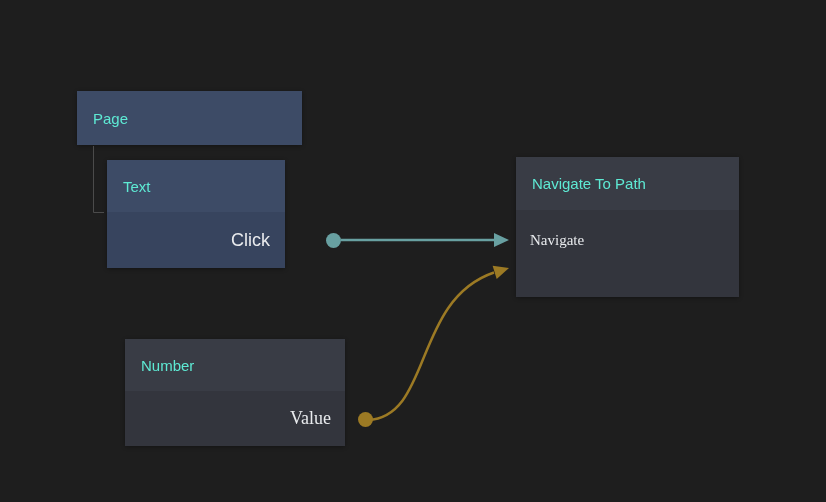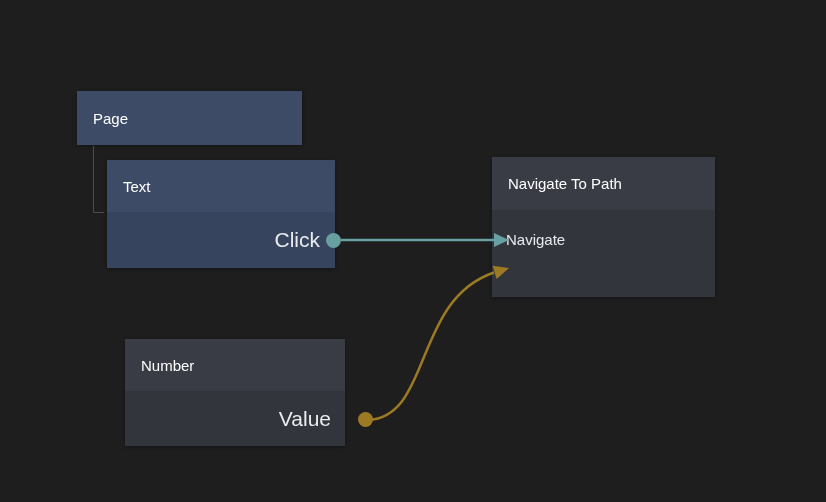--- a/index.html
+++ b/index.html
@@ -14,56 +14,56 @@
     width: 826px; height: 502px;
   }
   .node {
     position: absolute;
     box-sizing: border-box;
     border-radius: 2px;
     box-shadow: 0 1px 4px rgba(0,0,0,0.35);
     z-index: 1;
   }
   .node .header {
-    color: #ffffff;
+    color: #5eead4;
     font-size: 15px;
     padding-left: 16px;
     display: flex;
     align-items: center;
     box-sizing: border-box;
   }
   .node .body {
     box-sizing: border-box;
   }
   .blue .header { background: #3d4b66; }
   .blue .body   { background: #37445e; }
   .gray .header { background: #393c45; }
-  .gray .body   { background: #33353d; }
+  .gray .body   { background: #33353d; font-family: Liberation Serif, serif; }
 
   
   #node-page { left: 77px; top: 91px; width: 225px; height: 54px; background: #3d4b66; }
   #node-page .header { height: 54px; }
 
   
-  #node-text { left: 107px; top: 160px; width: 228px; height: 108px; }
+  #node-text { left: 107px; top: 160px; width: 178px; height: 108px; }
   #node-text .header { height: 52px; }
   #node-text .body   { height: 56px; display: flex; align-items: center; justify-content: flex-end; padding-right: 15px; }
 
   
-  #node-nav { left: 492px; top: 157px; width: 223px; height: 140px; }
+  #node-nav { left: 516px; top: 157px; width: 223px; height: 140px; }
   #node-nav .header { height: 53px; }
   #node-nav .body   { height: 87px; padding: 16px 0 0 14px; }
   #node-nav .in-row { height: 28px; line-height: 28px; color: #e9ebee; font-size: 15px; }
 
   
   #node-number { left: 125px; top: 339px; width: 220px; height: 107px; }
   #node-number .header { height: 52px; }
   #node-number .body   { height: 55px; display: flex; align-items: center; justify-content: flex-end; padding-right: 14px; }
 
-  .port-label { color: #e9ebee; font-size: 21px; }
+  .port-label { color: #e9ebee; font-size: 18px; }
 
   .port {
     position: absolute;
     width: 15px; height: 15px;
     border-radius: 50%;
     z-index: 3;
     cursor: crosshair;
   }
   #port-click { left: 326px; top: 233px; background: #68a0a1; }
   #port-value { left: 358px; top: 412px; background: #9c7a24; }

